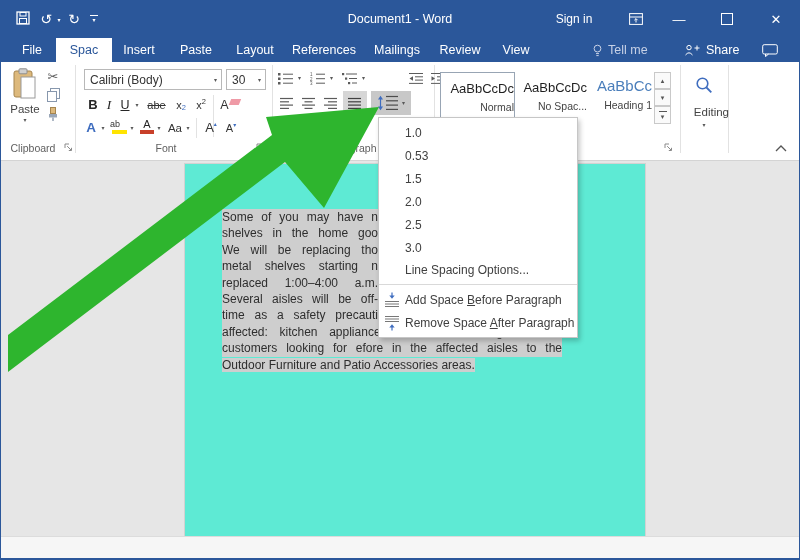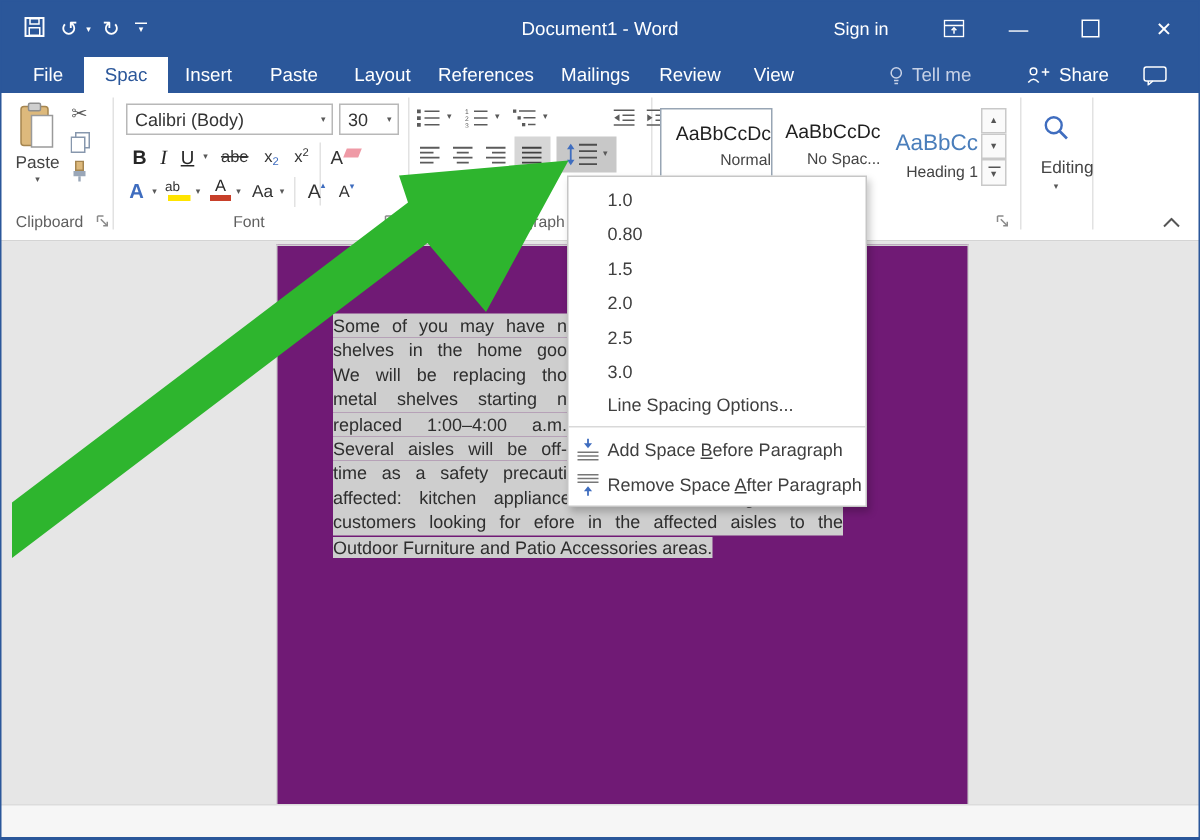--- a/index.html
+++ b/index.html
@@ -28,21 +28,21 @@
 .combo .cv{flex:1;padding-left:5px;white-space:nowrap;overflow:hidden}
 .sel{background:#d6d6d6}
 .pressed{background:#c8c8c8}
 .sgi{position:absolute;top:10px;height:52px;background:#fff;overflow:hidden;text-align:right}
 .sgi .samp{font-size:13px;color:#1f1f1f;margin-top:8px;white-space:nowrap}
 .sgi .lbl{font-size:10.5px;color:#444;margin-top:5px;white-space:nowrap}
 .sgbtn{position:absolute;left:654px;width:17px;background:#fafafa;border:1px solid #c9c9c9;box-sizing:border-box;color:#555;display:flex;align-items:center;justify-content:center;flex-direction:column}
 .tri{font-size:7px;line-height:1;color:#555}
 
 .canvas{left:0;top:161px;width:800px;height:375px;background:#e6e6e6}
-.page{position:absolute;left:184px;top:2px;width:462px;height:373px;background:#701a75;border:1px solid #d2d2d2;border-bottom:none;box-sizing:border-box}
+.page{position:absolute;left:184px;top:2px;width:462px;height:373px;background:#5eead4;border:1px solid #d2d2d2;border-bottom:none;box-sizing:border-box}
 .doc{position:absolute;left:37px;top:45px;width:340px}
 .dl{line-height:16.4px;font-size:12px;color:#2e2e2e;background:#cecece}
 .dl.cut{width:156px;text-align:justify;text-align-last:justify}
 .dl.full{width:340px;text-align:justify;text-align-last:justify}
 .dl.last{background:transparent}
 .dl.last span{background:#cecece}
 
 .arrow{left:0;top:0;z-index:40;pointer-events:none}
 
 .menu{left:378px;top:117px;width:200px;background:#fff;border:1px solid #c6c6c6;
@@ -358,21 +358,21 @@
 
   <div class="sgi" style="left:440px;width:73px;border:1px solid #98a5b4">
     <div class="samp">AaBbCcDc</div>
     <div class="lbl">Normal</div>
   </div>
   <div class="sgi" style="left:517px;width:70px">
     <div class="samp">AaBbCcDc</div>
     <div class="lbl">No Spac...</div>
   </div>
   <div class="sgi" style="left:590px;width:62px">
-    <div class="samp" style="color:#4a7ebb;font-size:15px;margin-top:15px">AaBbCc</div>
+    <div class="samp" style="color:#4a7ebb;font-size:15px;margin-top:5px">AaBbCc</div>
     <div class="lbl">Heading 1</div>
   </div>
   <div class="sgbtn" style="top:10px;height:17px">
       <span class="tri">▴</span>
     </div>
   <div class="sgbtn" style="top:27px;height:17px">
       <span class="tri">▾</span>
     </div>
   <div class="sgbtn" style="top:44px;height:18px">
     <span style="display:block;width:8px;height:1px;background:#555;margin-bottom:1px"></span>
@@ -420,21 +420,21 @@
     </div>
   </div>
 </div>
 
 <svg class="ab arrow" width="800" height="560" viewBox="0 0 800 560">
   <polygon points="8,335 272,135 266,117 379,107 324,208 285,162 8,372" fill="#2eb52e"></polygon>
 </svg>
 
 <div class="ab menu">
   <div class="mi">1.0</div>
-  <div class="mi">0.80</div>
+  <div class="mi">0.53</div>
   <div class="mi">1.5</div>
   <div class="mi">2.0</div>
   <div class="mi">2.5</div>
   <div class="mi">3.0</div>
   <div class="mi short">Line Spacing Options...</div>
   <div class="msep"></div>
   <div class="mi">
     <span class="mic">
       <svg width="16" height="16" viewBox="0 0 16 16">
           <line x1="8" y1="0.5" x2="8" y2="4.5" stroke="#3f6dbf" stroke-width="1.2"></line>

